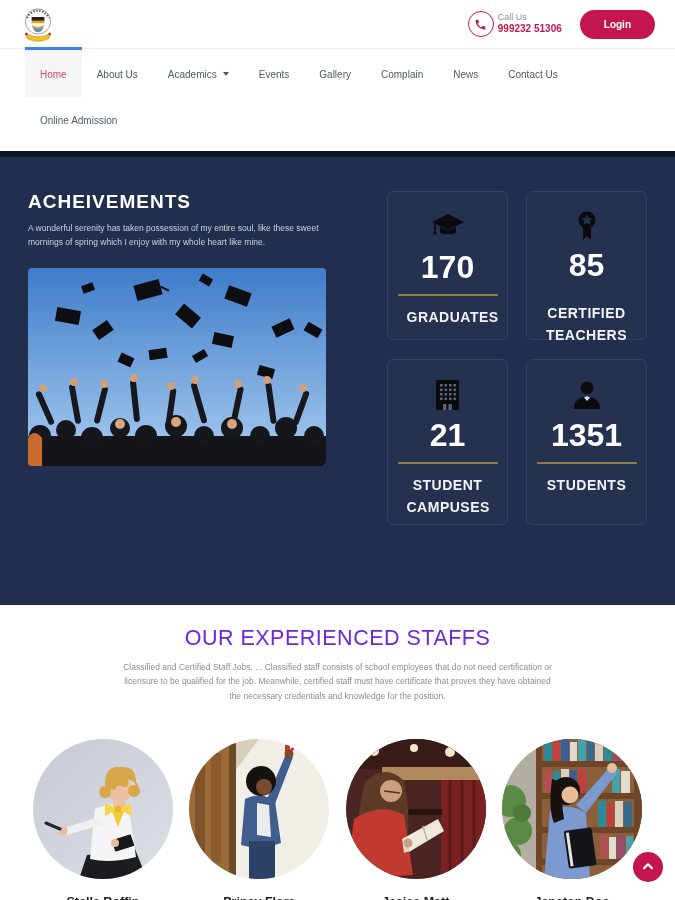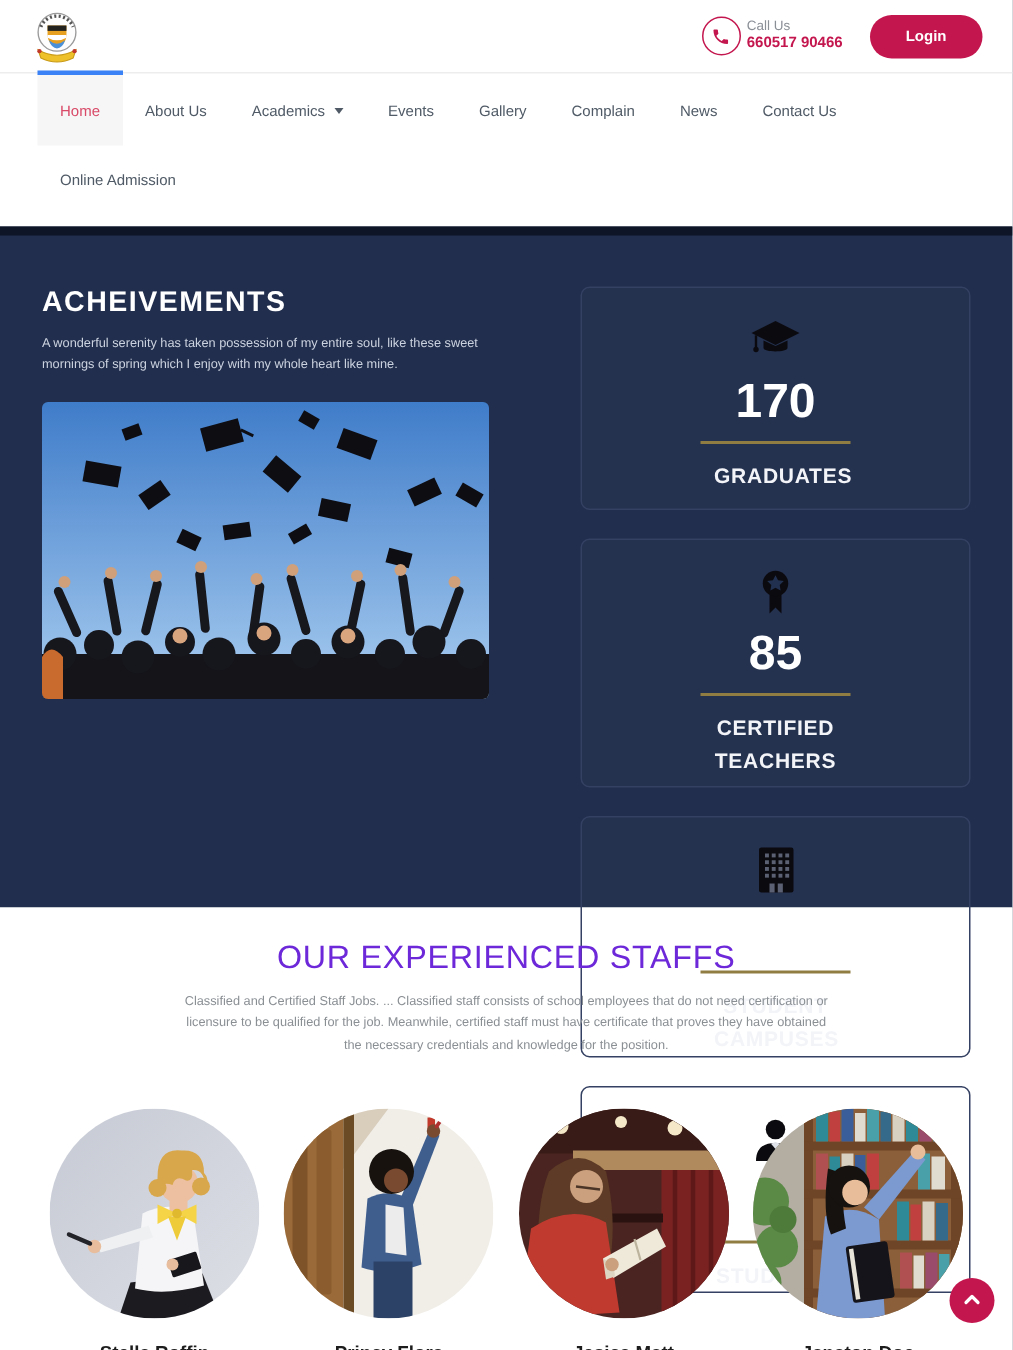--- a/index.html
+++ b/index.html
@@ -31,21 +31,21 @@
     border-right:3.5px solid transparent; border-top:4px solid #4f5a66; margin-left:6px; }
   .nav-row2 .nav-item { height:42px; }
 
   
   .hero { height:454px; background:#212e4d; border-top:6px solid #0d1527;
     padding:34px 28px 0; display:flex; }
   .hero-left { width:300px; }
   .hero-title { color:#fff; font-size:19px; font-weight:bold; letter-spacing:1px; }
   .hero-desc { color:#ccd3e0; font-size:8.5px; line-height:1.6; margin:9px 0 19px; width:295px; }
   .hero-photo { width:298px; height:198px; border-radius:4px; overflow:hidden; }
-  .stats { margin-left:auto; width:260px; display:grid; grid-template-columns:1fr;
+  .stats { margin-left:auto; width:260px; display:grid; grid-template-columns:1fr 1fr;
     grid-template-rows:149px 166px; column-gap:18px; row-gap:19px; }
   .stat-card { border:1px solid #354162; border-radius:6px; background:rgba(255,255,255,0.015);
     display:flex; flex-direction:column; align-items:center; padding-top:18px; }
   .stat-icon { height:34px; display:flex; align-items:center; justify-content:center; }
   .stat-value { color:#fff; font-size:32px; font-weight:bold; margin-top:5px; }
   .stat-divider { width:100px; height:2px; background:#8f7d42; margin:8px 0 10px; }
   .stat-label { color:#f2f4f8; font-size:14px; font-weight:bold; letter-spacing:0.5px;
     line-height:1.6; text-align:center; max-width:82px; }
 
   
@@ -83,21 +83,21 @@
 
   <div class="top-right">
     <div class="callus">
       <span class="phone-badge">
         <svg width="13" height="13" viewBox="0 0 24 24">
           <path fill="#c4164e" d="M6.62 10.79c1.44 2.83 3.76 5.14 6.59 6.59l2.2-2.21c.27-.27.67-.36 1.02-.24 1.12.37 2.33.57 3.57.57.55 0 1 .45 1 1V20c0 .55-.45 1-1 1-9.39 0-17-7.61-17-17 0-.55.45-1 1-1h3.5c.55 0 1 .45 1 1 0 1.25.2 2.45.57 3.57.11.35.03.74-.25 1.02l-2.2 2.2z"></path>
         </svg>
       </span>
       <span class="callus-txt">
         <span class="callus-label">Call Us</span>
-        <span class="callus-number">660517 90466</span>
+        <span class="callus-number">999232 51306</span>
       </span>
     </div>
     <button class="login-btn">Login</button>
   </div>
 </header>
 
 <nav class="nav">
   <div class="nav-row">
     <div class="nav-item active">Home</div>
     <div class="nav-item">About Us</div>

